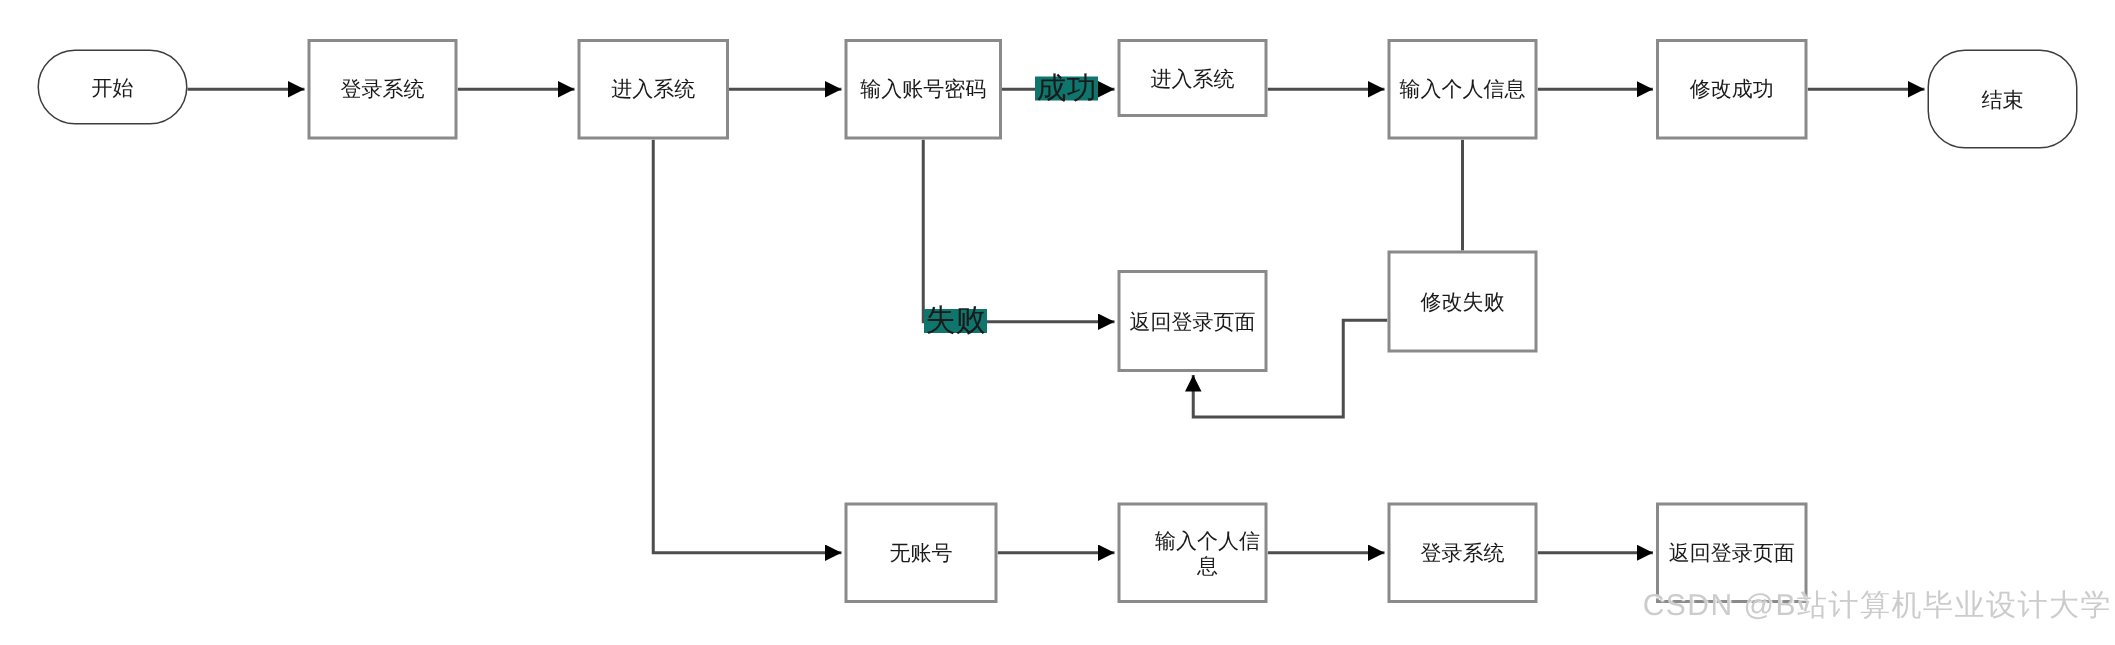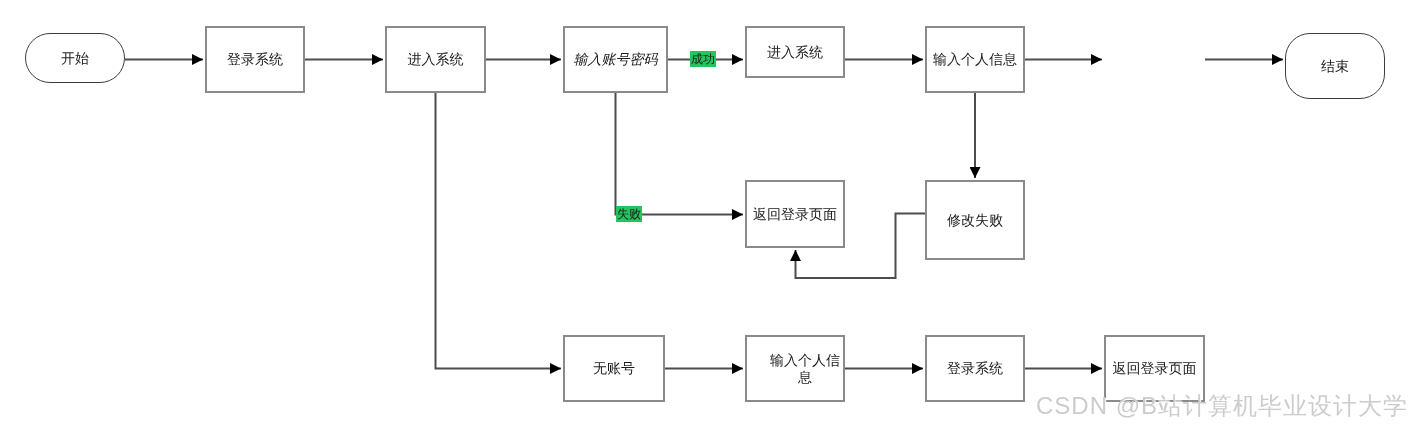--- a/index.html
+++ b/index.html
@@ -32,31 +32,31 @@
     justify-content: center;
     text-align: center;
     line-height: 1.2;
   }
   .node.stadium {
     border: 1px solid #3d3d3d;
     border-radius: 25px;
   }
   .edge-label {
     position: absolute;
-    background: #22c55e;
+    background: #0f766e;
     color: #1a1a1a;
-    font-size: 12px;
+    font-size: 20px;
     padding: 0 1px;
     line-height: 16px;
   }
   .watermark {
     position: absolute;
     right: 2px;
     top: 390px;
-    font-size: 24px;
+    font-size: 20px;
     color: #cccccc;
     text-shadow: 1px 1px 1px #ffffff;
     letter-spacing: 1px;
     white-space: nowrap;
     z-index: 5;
   }
 </style>
 </head>
 <body>
 
@@ -82,27 +82,28 @@
       <path d="M435.5,93 V368.5 H561" marker-end="url(#arr)"></path>
       <path d="M665,368.5 H743" marker-end="url(#arr)"></path>
       <path d="M845,368.5 H923" marker-end="url(#arr)"></path>
       <path d="M1025,368.5 H1102" marker-end="url(#arr)"></path>
     </g>
   </svg>
 
   <div class="node" style="left:205px; top:26px; width:100px; height:67px;">登录系统</div>
   <div class="node stadium" style="left:25px;  top:33px; width:100px; height:50px;">开始</div>
   <div class="node" style="left:385px; top:26px; width:101px; height:67px;">进入系统</div>
-  <div class="node" style="left:563px; top:26px; width:105px; height:67px;font-style:italic;">输入账号密码</div>
+  <div class="node" style="left:563px; top:26px; width:105px; height:67px;">输入账号密码</div>
   <div class="node" style="left:745px; top:26px; width:100px; height:52px;">进入系统</div>
   <div class="node" style="left:925px; top:26px; width:100px; height:67px;">输入个人信息</div>
+  <div class="node" style="left:1104px; top:26px; width:101px; height:67px;">修改成功</div>
   <div class="node stadium" style="left:1285px; top:33px; width:100px; height:66px;">结束</div>
 
   <div class="node" style="left:745px; top:180px; width:100px; height:68px;">返回登录页面</div>
-  <div class="node" style="left:925px; top:180px; width:100px; height:80px;text-align:right;">修改失败</div>
+  <div class="node" style="left:925px; top:167px; width:100px; height:68px;text-align:right;">修改失败</div>
 
   <div class="node" style="left:563px; top:335px; width:102px; height:67px;">无账号</div>
   <div class="node" style="left:745px; top:335px; width:100px; height:67px;padding-left:20px;">输入个人信息</div>
   <div class="node" style="left:925px; top:335px; width:100px; height:67px;">登录系统</div>
   <div class="node" style="left:1104px; top:335px; width:101px; height:67px;">返回登录页面</div>
 
   <div class="edge-label" style="left:690px; top:51px;">成功</div>
   <div class="edge-label" style="left:616px; top:206px;">失败</div>
 
   <div class="watermark">CSDN @B站计算机毕业设计大学</div>

